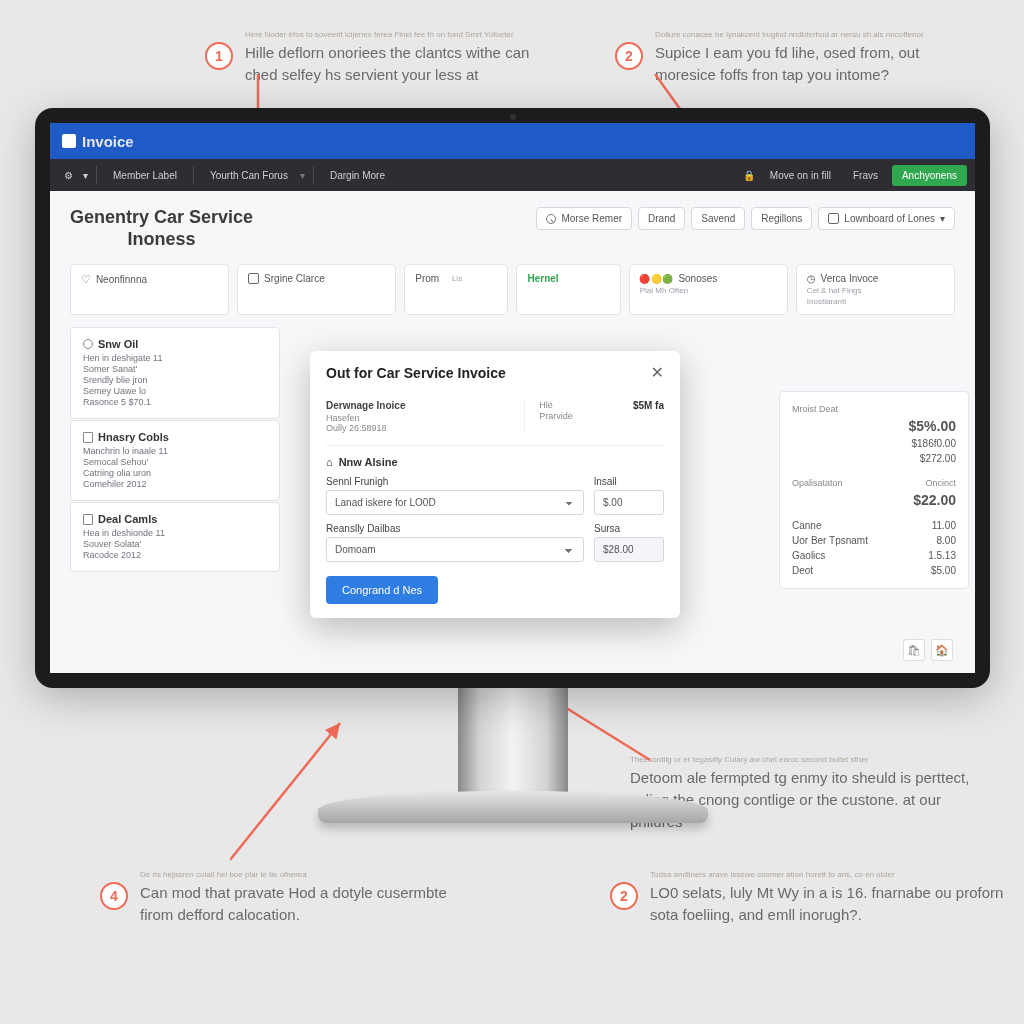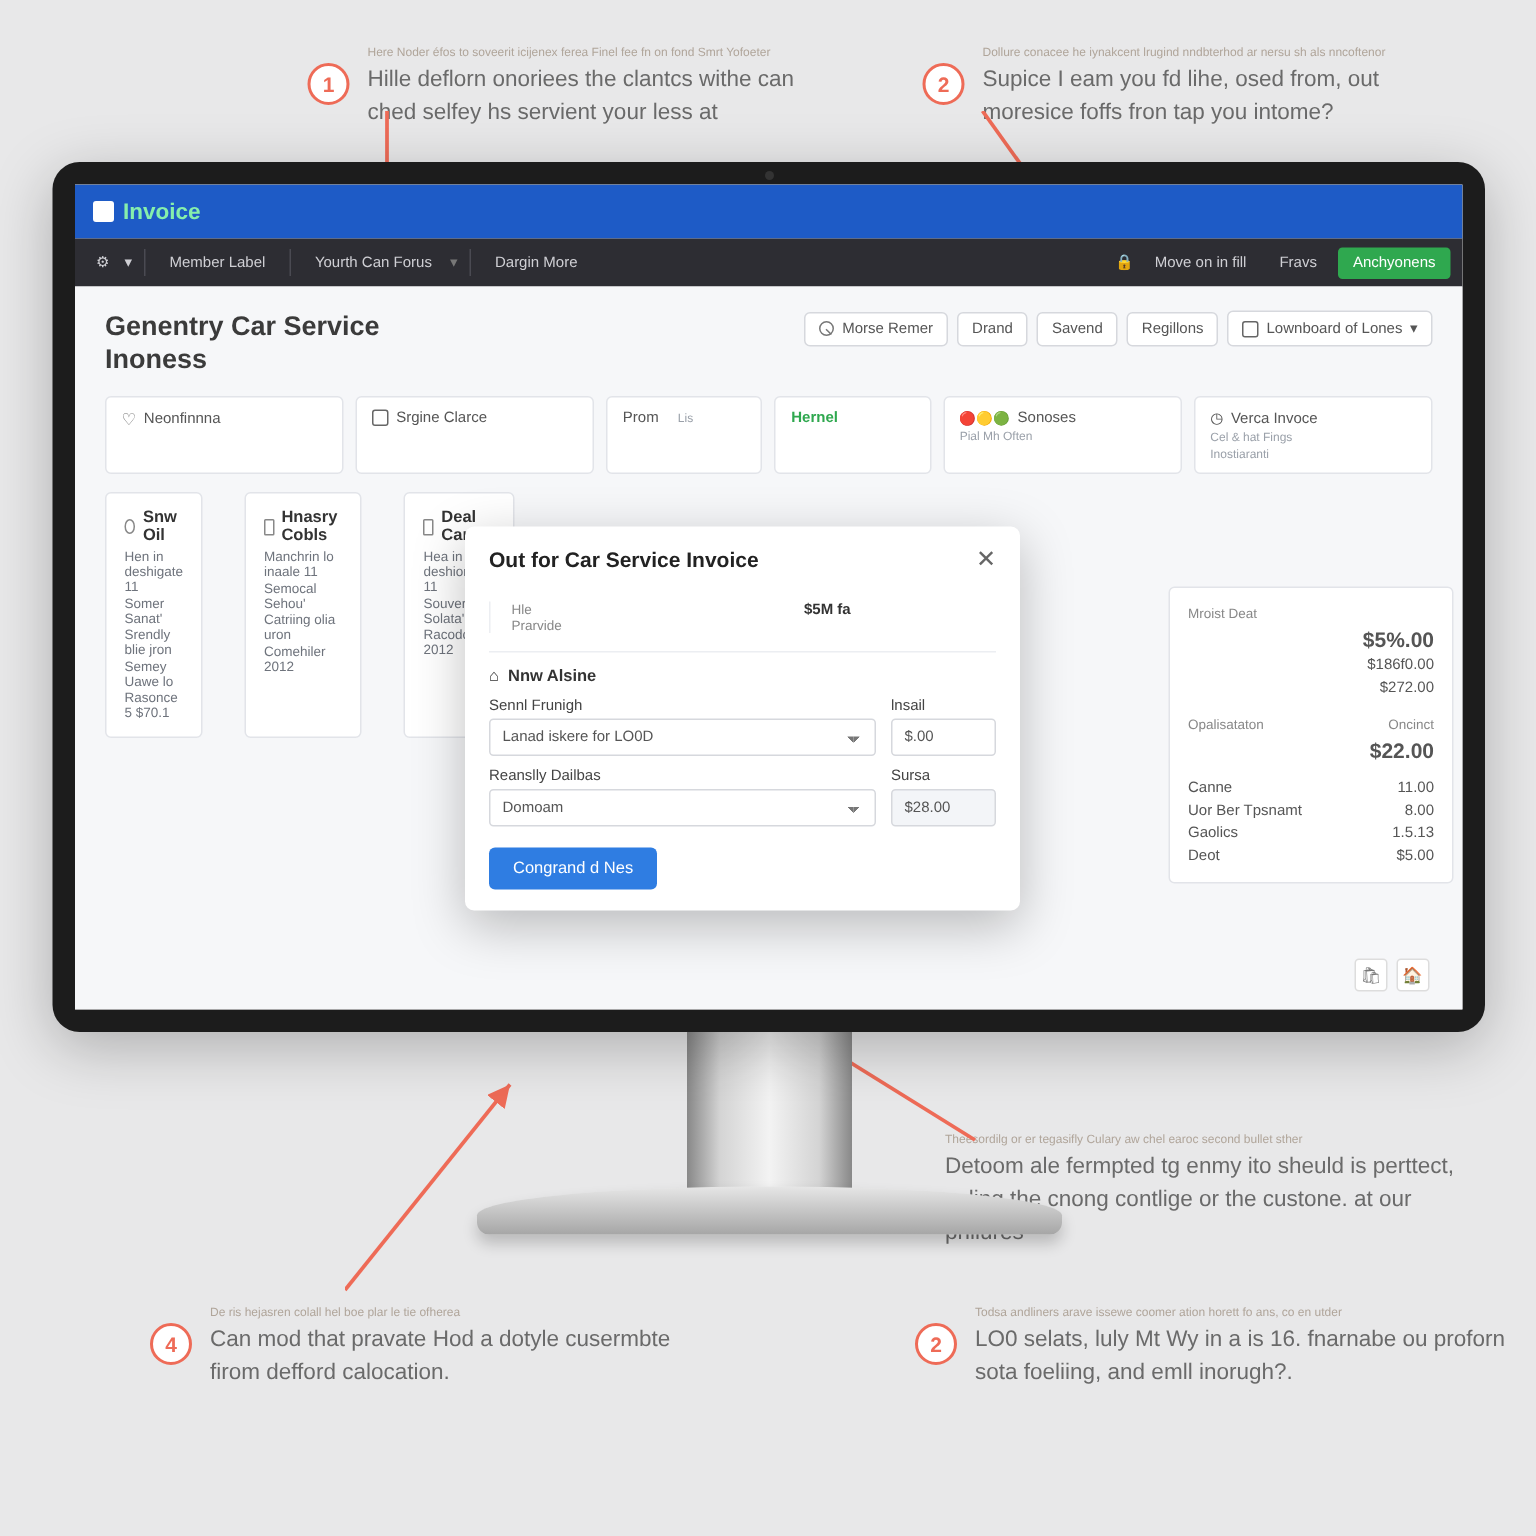--- a/index.html
+++ b/index.html
@@ -30,53 +30,53 @@
 
 
 .monitor { position: absolute; left: 35px; top: 108px; width: 955px; height: 755px; }
 .bezel { width: 100%; height: 580px; background: #1c1c1c; border-radius: 18px; padding: 15px; position: relative; box-shadow: 0 10px 40px rgba(0,0,0,.25); }
 .camera { position: absolute; left: 50%; top: 6px; width: 6px; height: 6px; background: #333; border-radius: 50%; transform: translateX(-50%); }
 .screen { width: 100%; height: 100%; background: #fff; position: relative; overflow: hidden; }
 .stand-neck { position: absolute; left: 50%; top: 575px; transform: translateX(-50%); width: 110px; height: 120px; background: linear-gradient(90deg,#888,#d4d4d4 20%,#f3f3f3 50%,#d4d4d4 80%,#888); border-radius: 0 0 6px 6px; }
 .stand-base { position: absolute; left: 50%; top: 683px; transform: translateX(-50%); width: 390px; height: 32px; background: linear-gradient(180deg,#e6e6e6,#a6a6a6); border-radius: 50% 50% 8px 8px / 60% 60% 8px 8px; box-shadow: 0 6px 10px rgba(0,0,0,.2); }
 
 
-.topbar { height: 36px; background: #1e5bc6; display: flex; align-items: center; padding: 0 12px; color: #86efac; font-size: 13px; }
+.topbar { height: 36px; background: #1e5bc6; display: flex; align-items: center; padding: 0 12px; color: #e5e5e5; font-size: 13px; }
 .topbar .brand { font-weight: 600; font-size: 15px; display: flex; align-items: center; gap: 6px; }
 .brand-icon { width: 14px; height: 14px; background: #fff; display: inline-block; border-radius: 2px; }
 .menubar { height: 32px; background: #2d2d33; color: #cfcfd4; display: flex; align-items: center; font-size: 10px; padding: 0 8px; gap: 6px; }
 .menubar .left { display: flex; align-items: center; gap: 4px; }
 .menubar .sep { width: 1px; height: 18px; background: #4a4a52; margin: 0 4px; }
 .menubar .mitem { padding: 4px 8px; border-radius: 3px; }
 .menubar .mitem.icon { padding: 4px 6px; }
 .menubar .spacer { flex: 1; }
 .menubar .right { display: flex; align-items: center; gap: 6px; }
 .btn-green { background: #2fa84f; color: #fff; padding: 5px 10px; border-radius: 3px; font-size: 10px; }
 .gear-ic, .home-ic, .chev { display: inline-block; }
 
 .content { display: flex; height: calc(100% - 68px); background: #f6f7f9; }
 .main { flex: 1; padding: 16px 20px; position: relative; }
 
-.page-header { display: flex; align-items: flex-start; margin-bottom: 14px; }
+.page-header { display: flex; align-items: flex-start; margin-bottom: 14px; text-align: center; }
 .page-title { font-size: 18px; font-weight: 600; color: #3b3b3b; line-height: 1.2; }
 .page-actions { margin-left: auto; display: flex; gap: 6px; align-items: center; }
 .pill { border: 1px solid #d6d8dd; background: #fff; border-radius: 4px; padding: 5px 9px; font-size: 10px; color: #555; display: flex; align-items: center; gap: 5px; }
 .pill .pic { width: 10px; height: 10px; border: 1.4px solid #777; border-radius: 50%; display: inline-block; }
 .pill.search .pic::after { content: ""; width: 5px; height: 1.4px; background: #777; position: relative; display: block; transform: rotate(45deg) translate(6px,2px); }
 .mini-ic { width: 11px; height: 11px; display: inline-block; border: 1px solid #666; border-radius: 2px; }
 
 .tab-strip { display: flex; gap: 8px; margin-bottom: 12px; }
 .tab-card { flex: 1; border: 1px solid #e2e4e9; background: #fff; border-radius: 4px; padding: 8px 10px; font-size: 10px; color: #555; display: flex; flex-direction: column; gap: 2px; }
 .tab-card .tline { display: flex; align-items: center; gap: 5px; }
 .tab-card .tsub { font-size: 8px; color: #9aa0a9; }
 .heart-ic { color: #777; font-size: 11px; }
 .green-dot { color: #2fa84f; font-weight: 600; }
 
 .cards-area { display: flex; gap: 14px; }
-.cards-left { width: 210px; display: flex; flex-direction: row; gap: 28px; }
+.cards-left { width: 210px; display: flex; flex-direction: column; gap: 1px; }
 .info-card { border: 1px solid #e2e4e9; background: #fff; border-radius: 4px; padding: 10px 12px; font-size: 9px; color: #6e737c; }
 .info-card .ic-title { font-size: 11px; color: #333; font-weight: 600; margin-bottom: 3px; display: flex; align-items: center; gap: 5px; }
 .info-card .line { margin: 1px 0; }
 .bullet { width: 10px; height: 10px; border: 1.5px solid #888; border-radius: 50%; display: inline-block; }
 .doc-ic { width: 10px; height: 11px; border: 1.3px solid #888; border-radius: 1px; display: inline-block; }
 
 .cards-right { flex: 1; position: relative; }
 .big-val { font-size: 14px; font-weight: 600; }
 
 
@@ -357,20 +357,25 @@
               </div>
           </div>
 
           <div class="modal">
             <div class="modal-head">
               <div class="modal-title">Out for Car Service Invoice</div>
               <div class="close-x">✕</div>
             </div>
             <div class="modal-body">
               <div class="mrow">
+                <div class="mcol">
+                  <div class="mlabel">Derwnage Inoice</div>
+                  <div class="msub">Hasefen</div>
+                  <div class="msub">Oully 26:58918</div>
+                </div>
                 <div class="mcol" style="border-left:1px solid #eceef2;padding-left:14px;flex:.7">
                   <div style="display:flex;justify-content:space-between">
                       <span class="msub">Hle</span>
                       <span class="mval">$5M fa</span>
                     </div>
                   <div class="msub">Prarvide</div>
                 </div>
               </div>
               <div class="divider"></div>
               <div class="section-h">

